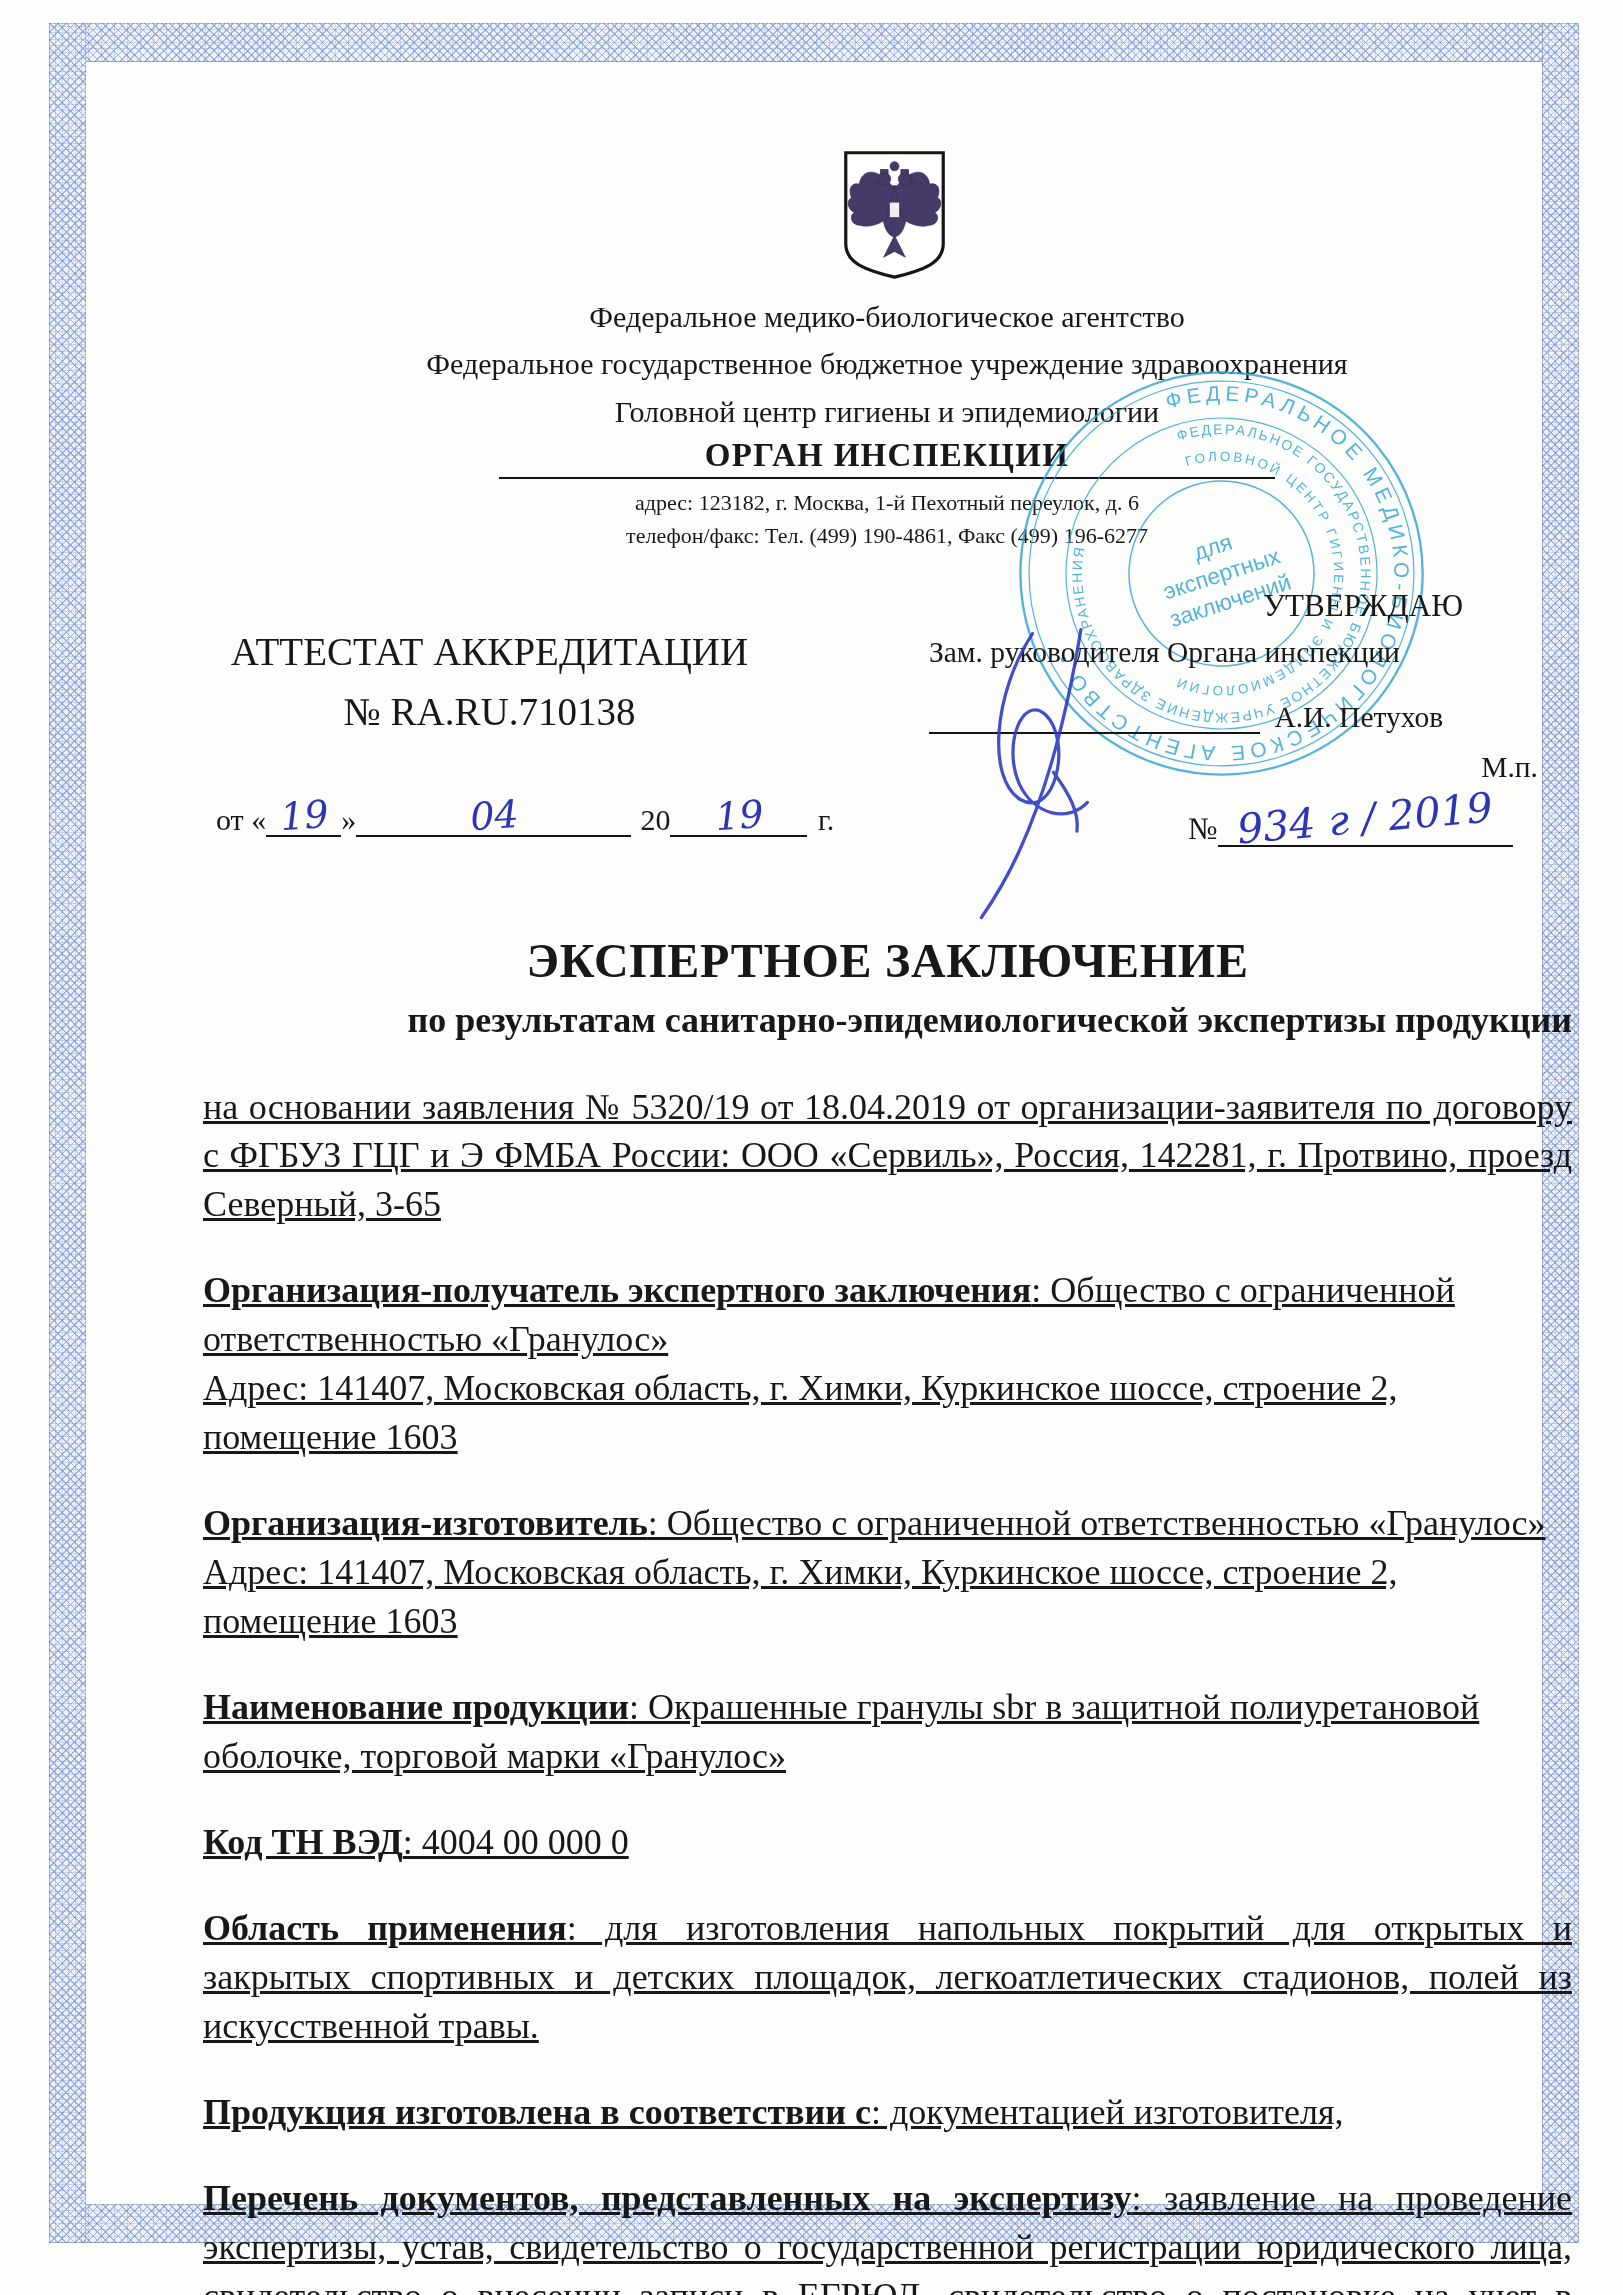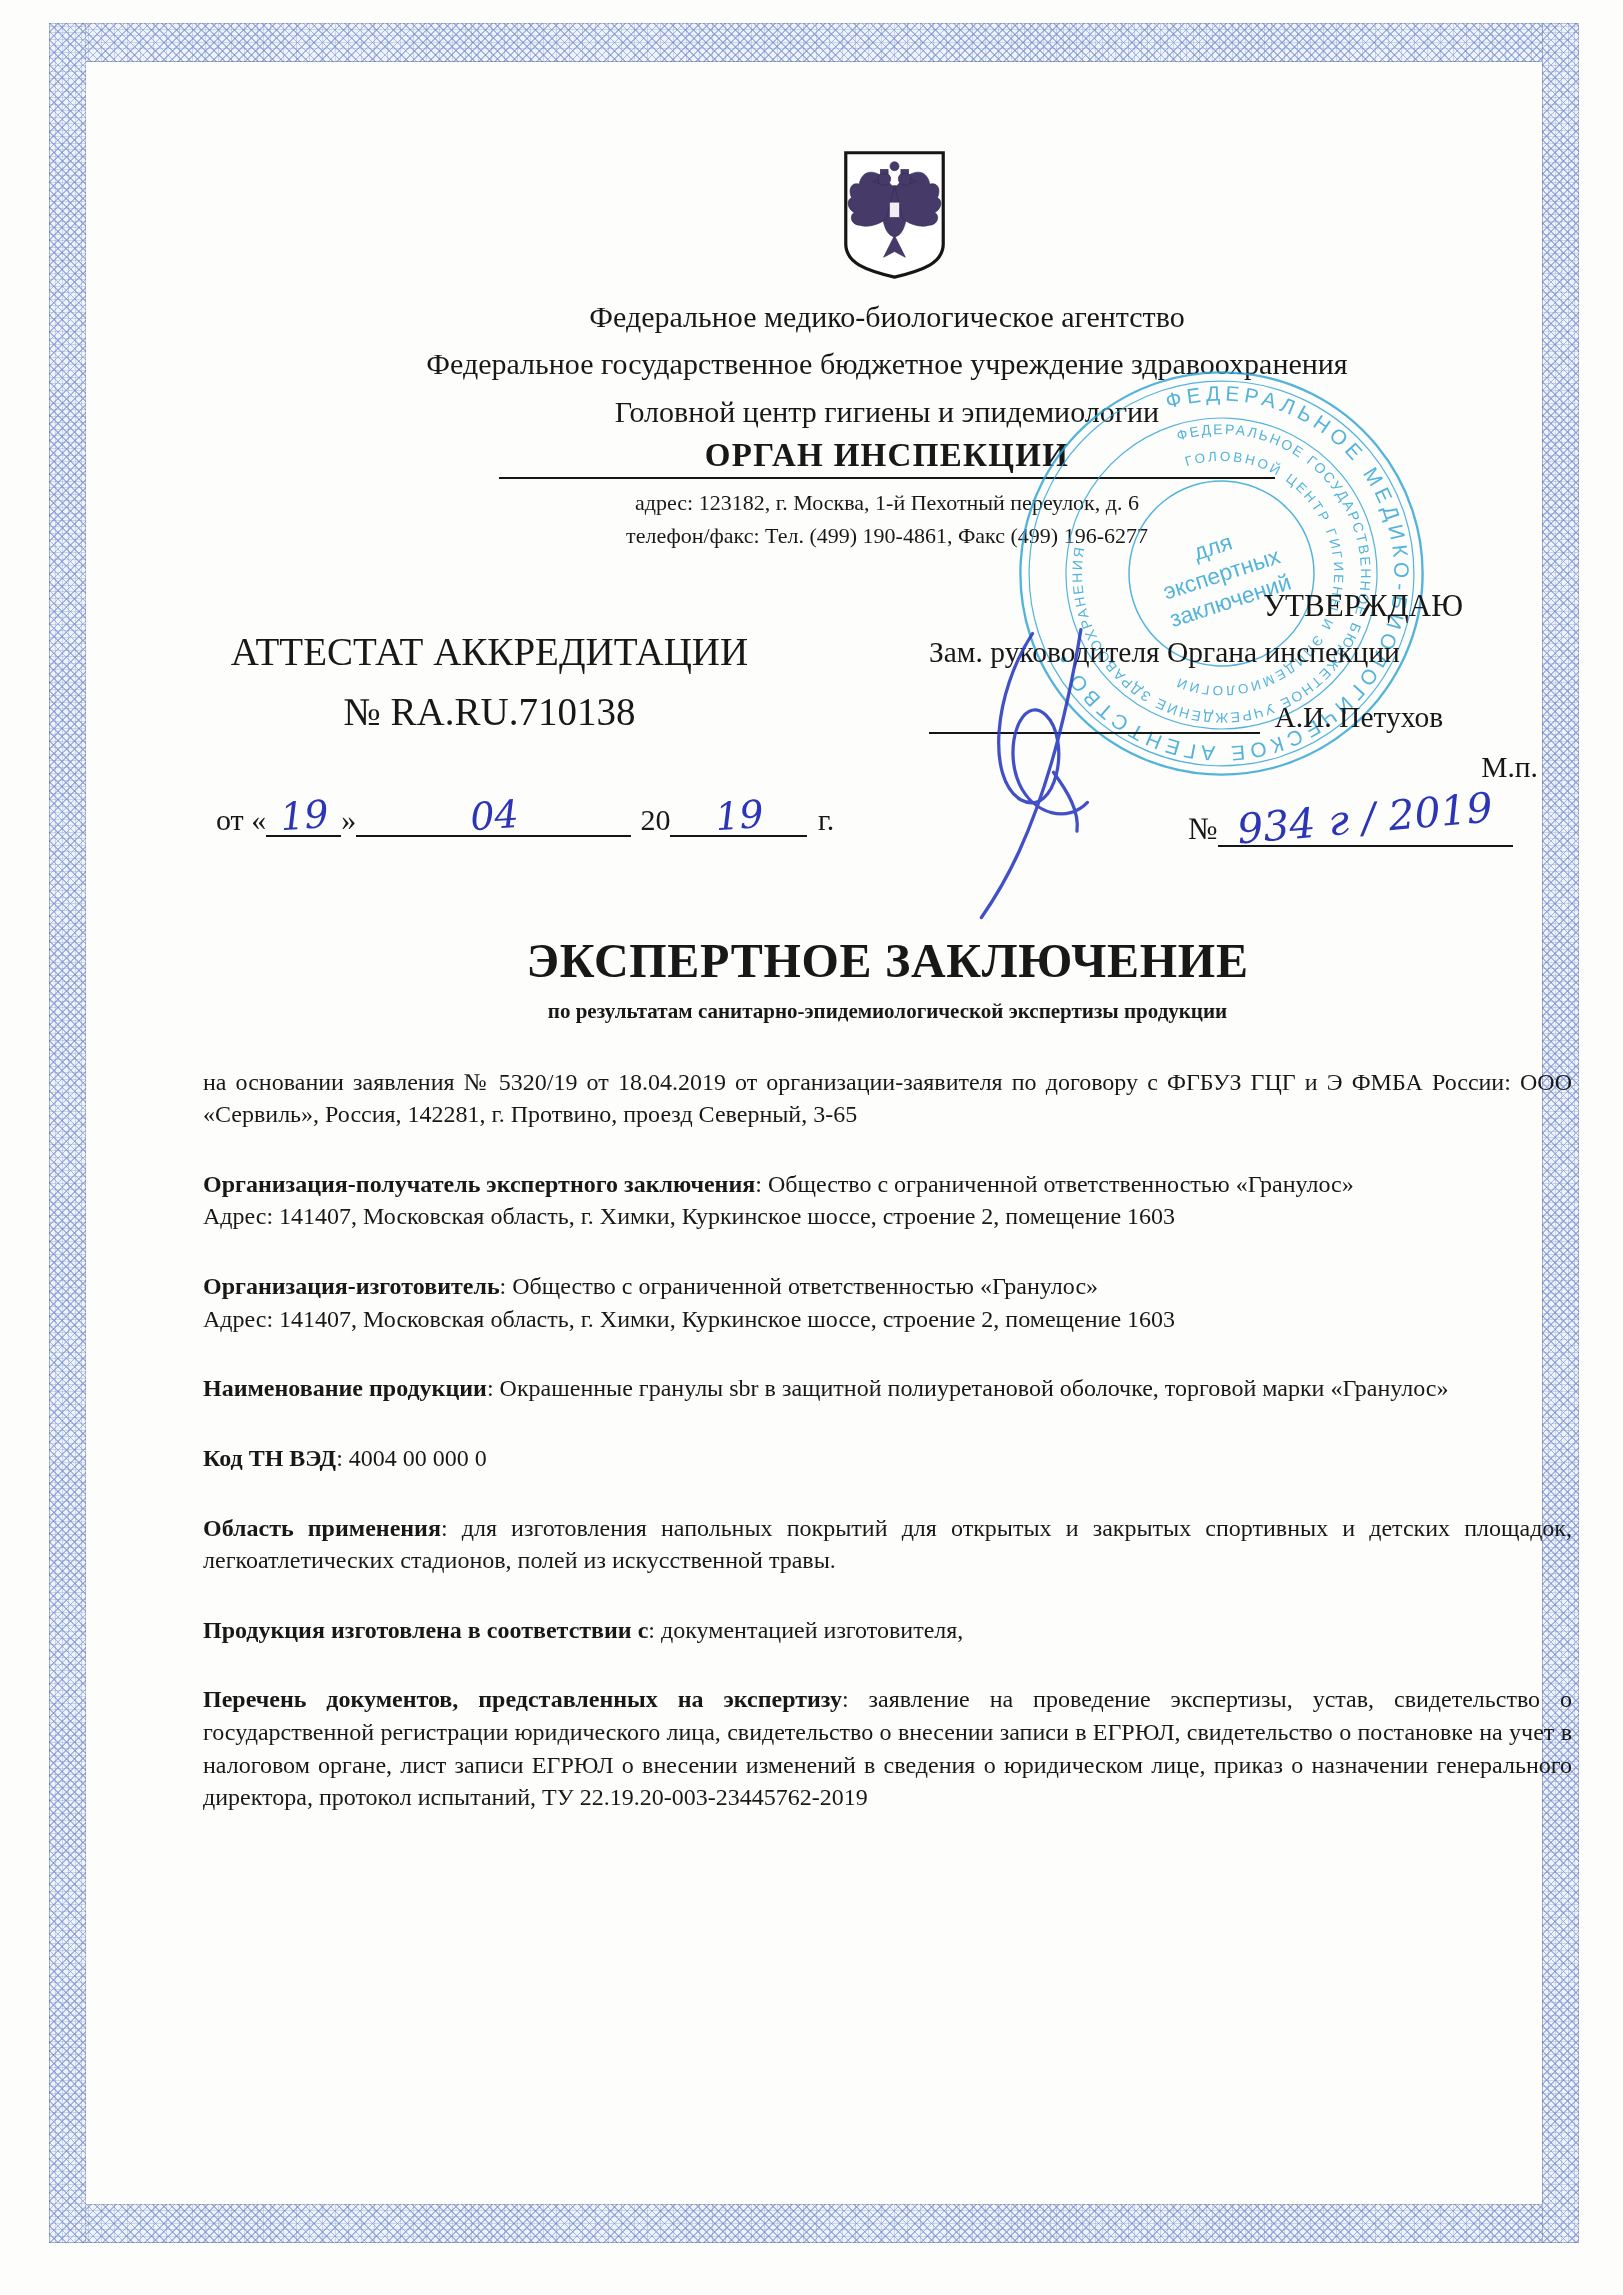--- a/index.html
+++ b/index.html
@@ -73,22 +73,22 @@
   .numline {
     position:absolute; left:1188px; top:797px; font-size:31px;
     display:flex; align-items:flex-end;
   }
   .slot-num { width:295px; border-bottom:2px solid #151515; text-align:center; }
   .hand-num { font-size:41px; transform:rotate(-5deg) translateY(-2.6px); }
 
   
   .body-block { position:absolute; left:203px; top:933px; width:1369px; }
   .doc-title { text-align:center; font-weight:bold; font-size:48px; letter-spacing:0.7px; }
-  .doc-subtitle { text-align:center; font-weight:bold; font-size:21px; margin-top:10.5px; }
-  .para { font-size:24px; line-height:1.36; margin-top:37px; }
+  .doc-subtitle { text-align:right; font-weight:bold; font-size:36px; margin-top:10.5px; }
+  .para { font-size:36px; line-height:1.36; margin-top:37px;text-decoration:underline; }
   .para.first { margin-top:42px; }
   .justify { text-align:justify; }
   .block { display:block; }
 
   
   .stamp { position:absolute; left:1007px; top:359px; width:429px; height:429px; opacity:.82; }
   .stamp text { fill:#2ea4d4; font-family:"Liberation Sans", sans-serif; }
   
   .signature { position:absolute; left:916px; top:615px; width:301px; height:308px; }
 </style>

